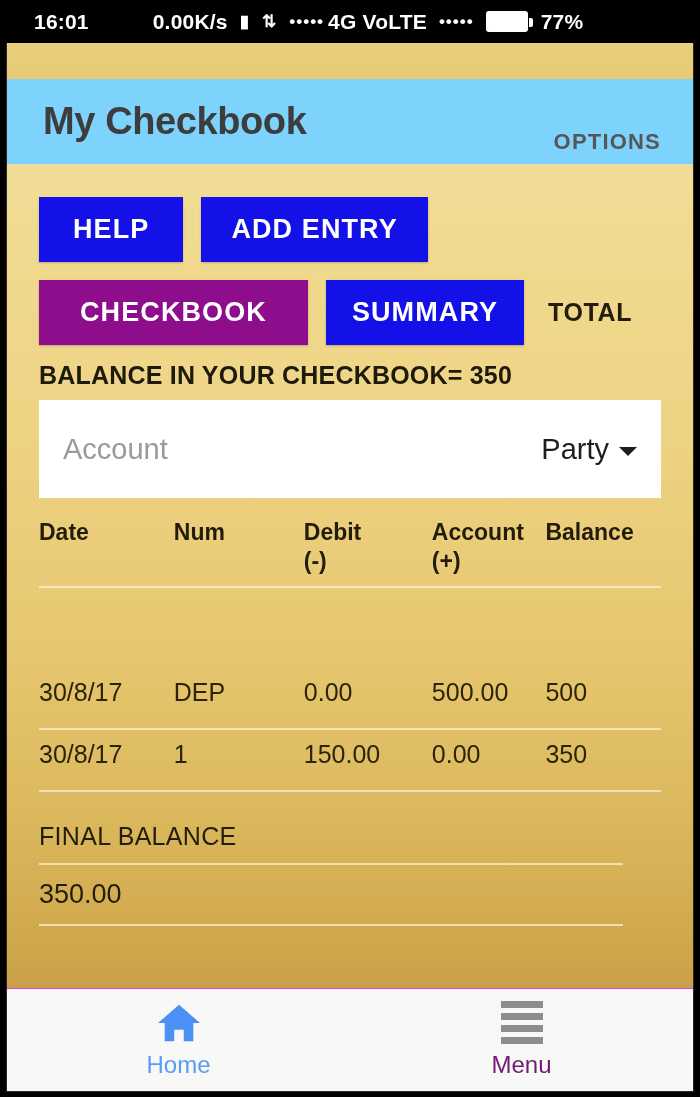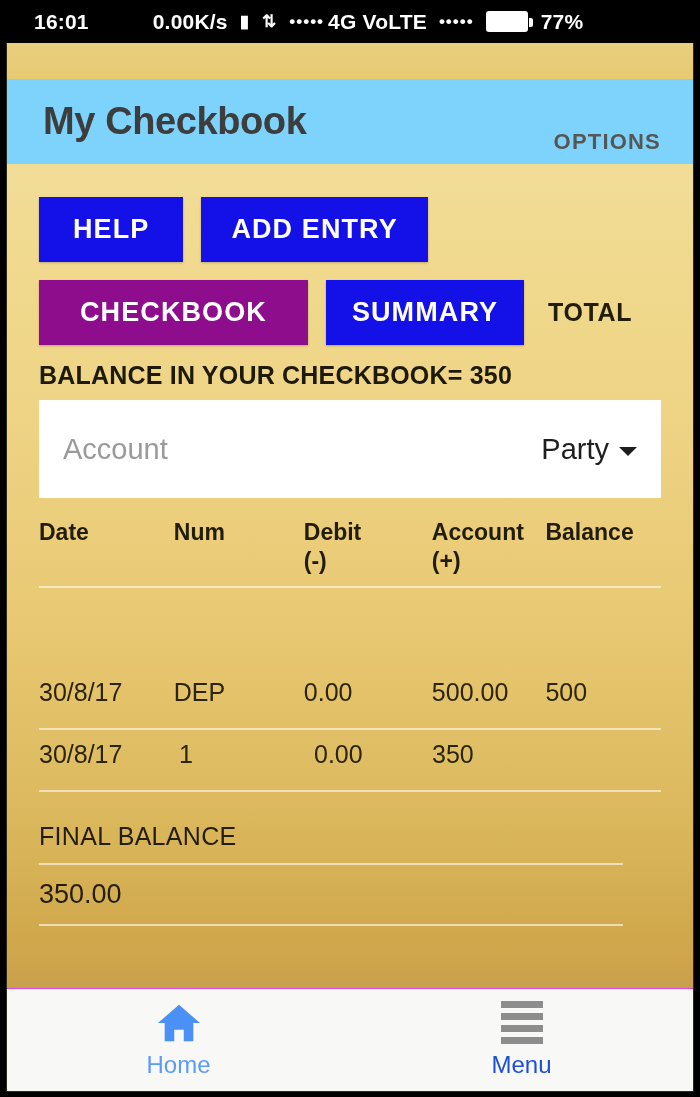--- a/index.html
+++ b/index.html
@@ -257,21 +257,21 @@
     flex: 1 1 0;
     display: flex;
     flex-direction: column;
     align-items: center;
     justify-content: center;
     gap: 7px;
     cursor: pointer;
   }
   .navlabel { font-size: 24px; }
   .nav-home .navlabel { color: #5b9bf8; }
-  .nav-menu .navlabel { color: #1d4ed8; }
+  .nav-menu .navlabel { color: #701a75; }
   .hamburger { display: flex; flex-direction: column; gap: 5px; }
   .hamburger span {
     display: block;
     width: 42px; height: 7px;
     background: #8d8d8d;
   }
 </style>
 </head>
 <body>
 
@@ -346,20 +346,21 @@
           <div class="cell cell-debit">0.00</div>
           <div class="cell cell-credit">500.00</div>
           <div class="cell cell-balance">500</div>
         </div>
 
         <div class="divider"></div>
 
         <div class="trow">
           <div class="cell cell-date">30/8/17</div>
           <div class="cell cell-num">1</div>
+          <div class="cell cell-debit">150.00</div>
           <div class="cell cell-credit">0.00</div>
           <div class="cell cell-balance">350</div>
         </div>
 
         <div class="divider"></div>
       </div>
 
       <div class="finallabel">FINAL BALANCE</div>
       <div class="finaldiv"></div>
       <div class="finalvalue">350.00</div>

